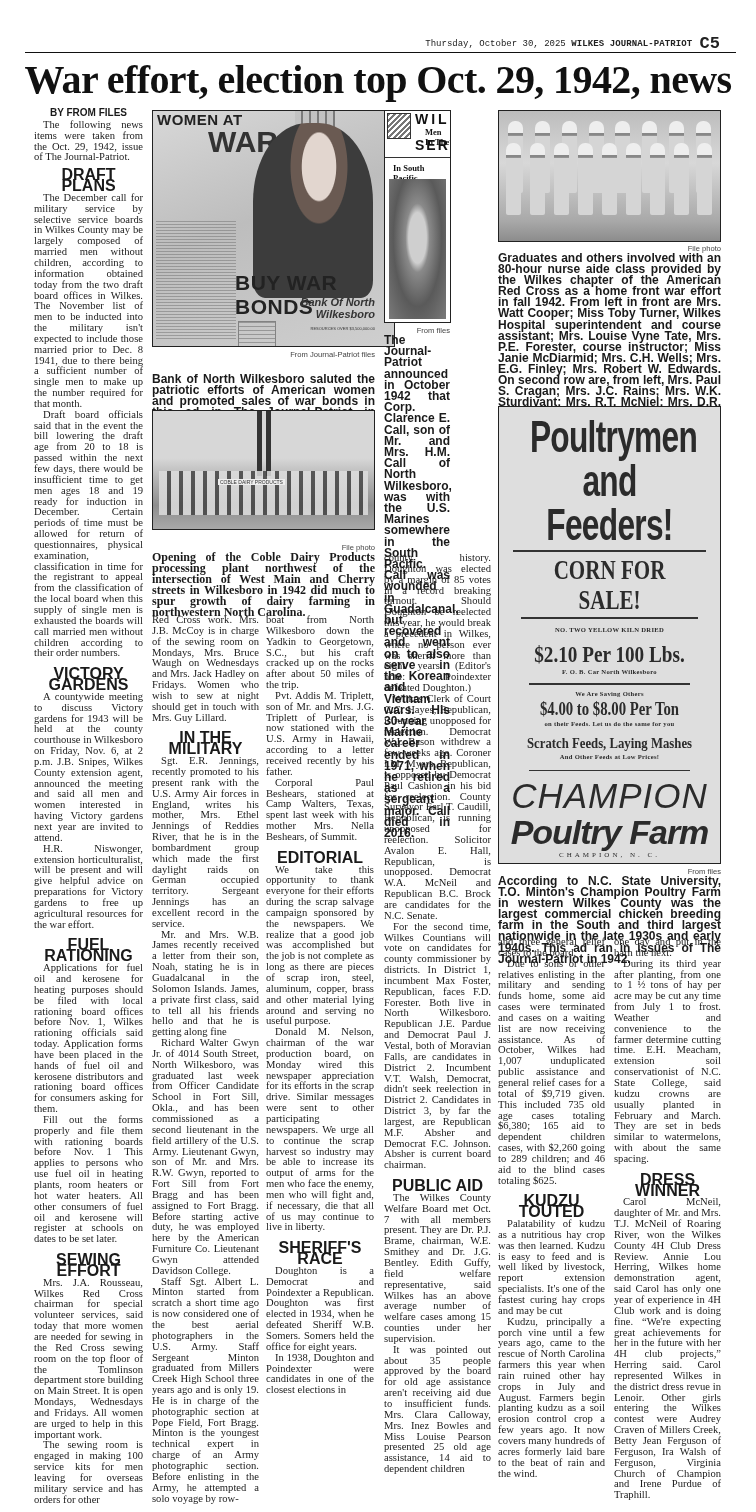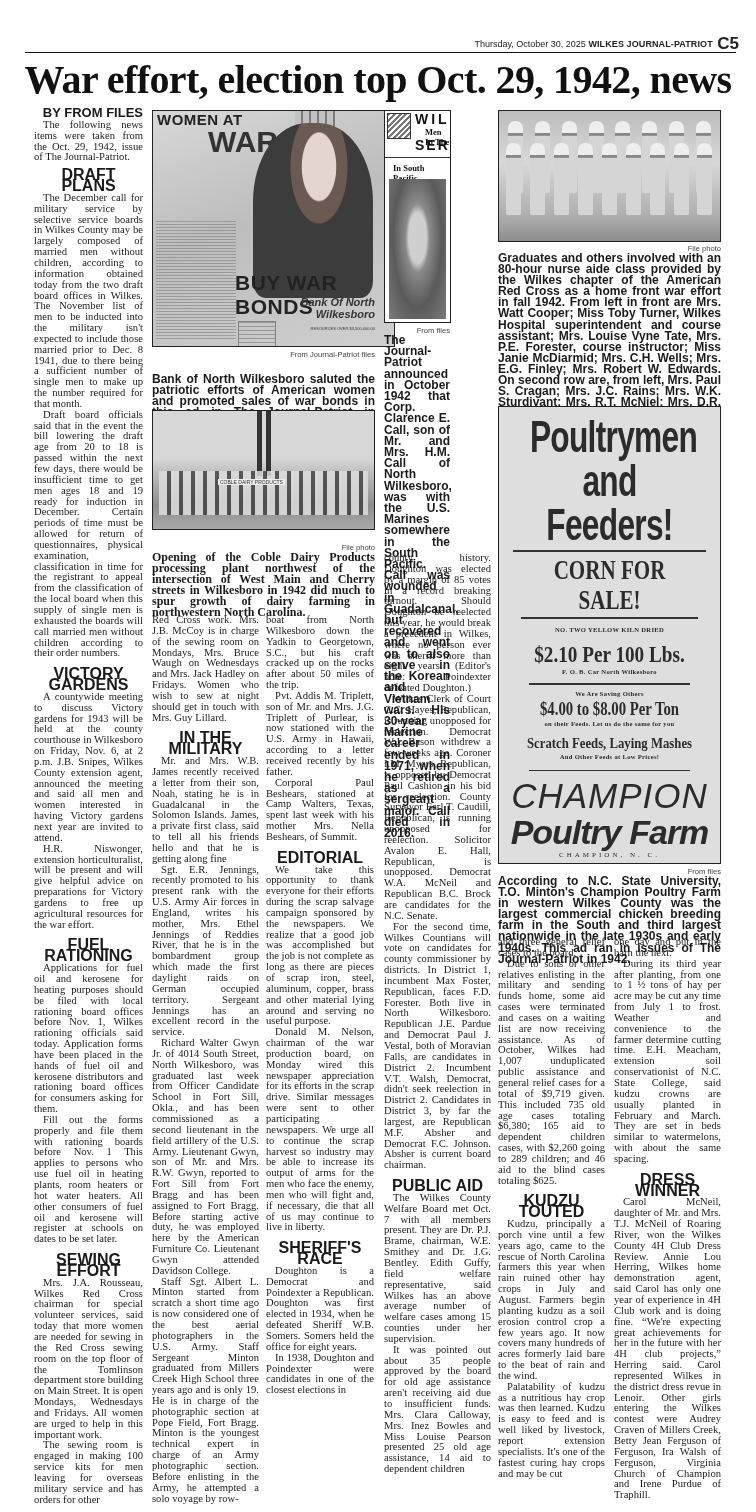--- a/index.html
+++ b/index.html
@@ -1,29 +1,29 @@
 <!DOCTYPE html>
 <html><head>
 <meta charset="utf-8">
 <style>
   * { box-sizing: border-box; margin: 0; padding: 0; }
   html, body { width: 756px; height: 1512px; background: #ffffff; overflow: hidden; }
   body { position: relative; font-family: "Liberation Serif", "DejaVu Serif", serif; color: #1a1a1a; }
 
-  .folio { position: absolute; top: 34px; right: 17px; font-family: Liberation Sans, sans-serif; font-size: 9px; color: #222; white-space: nowrap; }
+  .folio { position: absolute; top: 34px; right: 36px; font-family: Liberation Mono, monospace; font-size: 9px; color: #222; white-space: nowrap; }
   .folio .paper { font-weight: bold; letter-spacing: 0.1px; }
   .folio .page { font-weight: bold; font-size: 17px; vertical-align: -2px; margin-left: 2px; }
   .folio-rule { position: absolute; top: 52px; left: 25px; right: 20px; border-top: 1.2px solid #111; }
 
   .headline { position: absolute; top: 58px; left: 0; width: 756px; text-align: center; font-family: "Liberation Serif", serif; font-weight: bold; font-size: 40px; letter-spacing: -0.6px; color: #111; line-height: 44px; }
 
   .col { position: absolute; font-size: 10.6px; line-height: 10.85px; text-align: justify; hyphens: auto; }
   .col p { text-indent: 9px; }
   .byline, .sub { font-family: "Liberation Sans", sans-serif; font-weight: bold; text-align: center; text-indent: 0 !important; }
-  .byline { font-size: 13px; margin-bottom: 1px; text-align: right; }
+  .byline { font-size: 10px; margin-bottom: 1px; }
   .sub { font-size: 16px; margin-top: 10px; margin-bottom: 1px; }
   .sub.first { margin-top: 7px; }
 
   .photo { position: absolute; border: 1px solid #222; overflow: hidden; background: #9a9a9a; }
   .credit { position: absolute; font-family: "Liberation Sans", sans-serif; font-size: 7.6px; color: #444; text-align: right; }
   .cutline { position: absolute; font-family: "Liberation Sans", sans-serif; font-weight: bold; font-size: 12px; line-height: 11.1px; text-align: justify; color: #1a1a1a; }
 
   
   .ad-war { background: linear-gradient(160deg, #d8d8d8, #bdbdbd 45%, #cfcfcf); }
   .ad-war .wt { position: absolute; left: 4px; top: 0; font-family: "Liberation Sans", sans-serif; font-weight: bold; font-size: 15px; color: #222; letter-spacing: 0.5px; }
@@ -157,22 +157,22 @@
   <div class="stack" style="left:113px;"></div>
   <div class="bldg"></div>
   <div class="sign">COBLE DAIRY PRODUCTS</div>
 </div>
 <div class="credit" style="left:152px; top:543px; width:223px;">File photo</div>
 <div class="cutline" style="left:152px; top:552px; width:223px;font-family:Liberation Serif, serif;">Opening of the Coble Dairy Products processing plant northwest of the intersection of West Main and Cherry streets in Wilkesboro in 1942 did much to spur growth of dairy farming in northwestern North Carolina.</div>
 
 <div class="col" style="left:152px; top:615px; width:107px;">
   <p style="text-indent:0">Red Cross work. Mrs. J.B. McCoy is in charge of the sewing room on Mondays, Mrs. Bruce Waugh on Wednesdays and Mrs. Jack Hadley on Fridays. Women who wish to sew at night should get in touch with Mrs. Guy Lillard.</p>
   <div class="sub">IN THE MILITARY</div>
+  <p>Sgt. E.R. Jennings, recently promoted to his present rank with the U.S. Army Air forces in England, writes his mother, Mrs. Ethel Jennings of Reddies River, that he is in the bombardment group which made the first daylight raids on German occupied territory. Sergeant Jennings has an excellent record in the service.</p>
   <p>Mr. and Mrs. W.B. James recently received a letter from their son, Noah, stating he is in Guadalcanal in the Solomon Islands. James, a private first class, said to tell all his friends hello and that he is getting along fine</p>
-  <p>Sgt. E.R. Jennings, recently promoted to his present rank with the U.S. Army Air forces in England, writes his mother, Mrs. Ethel Jennings of Reddies River, that he is in the bombardment group which made the first daylight raids on German occupied territory. Sergeant Jennings has an excellent record in the service.</p>
   <p>Richard Walter Gwyn Jr. of 4014 South Street, North Wilkesboro, was graduated last week from Officer Candidate School in Fort Sill, Okla., and has been commissioned as a second lieutenant in the field artillery of the U.S. Army. Lieutenant Gwyn, son of Mr. and Mrs. R.W. Gwyn, reported to Fort Sill from Fort Bragg and has been assigned to Fort Bragg. Before starting active duty, he was employed here by the American Furniture Co. Lieutenant Gwyn attended Davidson College.</p>
   <p>Staff Sgt. Albert L. Minton started from scratch a short time ago is now considered one of the best aerial photographers in the U.S. Army. Staff Sergeant Minton graduated from Millers Creek High School three years ago and is only 19. He is in charge of the photographic section at Pope Field, Fort Bragg. Minton is the youngest technical expert in charge of an Army photographic section. Before enlisting in the Army, he attempted a solo voyage by row-</p>
 </div>
 
 <div class="col" style="left:266px; top:615px; width:108px;">
   <p style="text-indent:0">boat from North Wilkesboro down the Yadkin to Georgetown, S.C., but his craft cracked up on the rocks after about 50 miles of the trip.</p>
   <p>Pvt. Addis M. Triplett, son of Mr. and Mrs. J.G. Triplett of Purlear, is now stationed with the U.S. Army in Hawaii, according to a letter received recently by his father.</p>
   <p>Corporal Paul Beshears, stationed at Camp Walters, Texas, spent last week with his mother Mrs. Nella Beshears, of Summit.</p>
   <div class="sub">EDITORIAL</div>
   <p>We take this opportunity to thank everyone for their efforts during the scrap salvage campaign sponsored by the newspapers. We realize that a good job was accomplished but the job is not complete as long as there are pieces of scrap iron, steel, aluminum, copper, brass and other material lying around and serving no useful purpose.</p>
@@ -211,22 +211,22 @@
   <span class="farm">Poultry Farm</span>
   <div class="loc">CHAMPION, N. C.</div>
 </div>
 <div class="credit" style="left:498px; top:867px; width:223px;">From files</div>
 <div class="cutline" style="left:498px; top:876px; width:223px;">According to N.C. State University, T.O. Minton's Champion Poultry Farm in western Wilkes County was the largest commercial chicken breeding farm in the South and third largest nationwide in the late 1930s and early 1940s. This ad ran in issues of The Journal-Patriot in 1942.</div>
 
 <div class="col" style="left:498px; top:937px; width:107px;">
   <p style="text-indent:0">and three general relief cases to the board.</p>
   <p>Due to sons or other relatives enlisting in the military and sending funds home, some aid cases were terminated and cases on a waiting list are now receiving assistance. As of October, Wilkes had 1,007 unduplicated public assistance and general relief cases for a total of $9,719 given. This included 735 old age cases totaling $6,380; 165 aid to dependent children cases, with $2,260 going to 289 children; and 46 aid to the blind cases totaling $625.</p>
   <div class="sub">KUDZU TOUTED</div>
+  <p>Palatability of kudzu as a nutritious hay crop was then learned. Kudzu is easy to feed and is well liked by livestock, report extension specialists. It's one of the fastest curing hay crops and may be cut</p>
   <p>Kudzu, principally a porch vine until a few years ago, came to the rescue of North Carolina farmers this year when rain ruined other hay crops in July and August. Farmers begin planting kudzu as a soil erosion control crop a few years ago. It now covers many hundreds of acres formerly laid bare to the beat of rain and the wind.</p>
-  <p>Palatability of kudzu as a nutritious hay crop was then learned. Kudzu is easy to feed and is well liked by livestock, report extension specialists. It's one of the fastest curing hay crops and may be cut</p>
 </div>
 
 <div class="col" style="left:614px; top:937px; width:107px;">
   <p style="text-indent:0">one day and put in the barn the next.</p>
   <p>During its third year after planting, from one to 1 ½ tons of hay per acre may be cut any time from July 1 to frost. Weather and convenience to the farmer determine cutting time. E.H. Meacham, extension soil conservationist of N.C. State College, said kudzu crowns are usually planted in February and March. They are set in beds similar to watermelons, with about the same spacing.</p>
   <div class="sub">DRESS WINNER</div>
   <p>Carol McNeil, daughter of Mr. and Mrs. T.J. McNeil of Roaring River, won the Wilkes County 4H Club Dress Review. Annie Lou Herring, Wilkes home demonstration agent, said Carol has only one year of experience in 4H Club work and is doing fine. “We're expecting great achievements for her in the future with her 4H club projects,” Herring said. Carol represented Wilkes in the district dress revue in Lenoir. Other girls entering the Wilkes contest were Audrey Craven of Millers Creek, Betty Jean Ferguson of Ferguson, Ira Walsh of Ferguson, Virginia Church of Champion and Irene Purdue of Traphill.</p>
 </div>
 
 </body></html>

